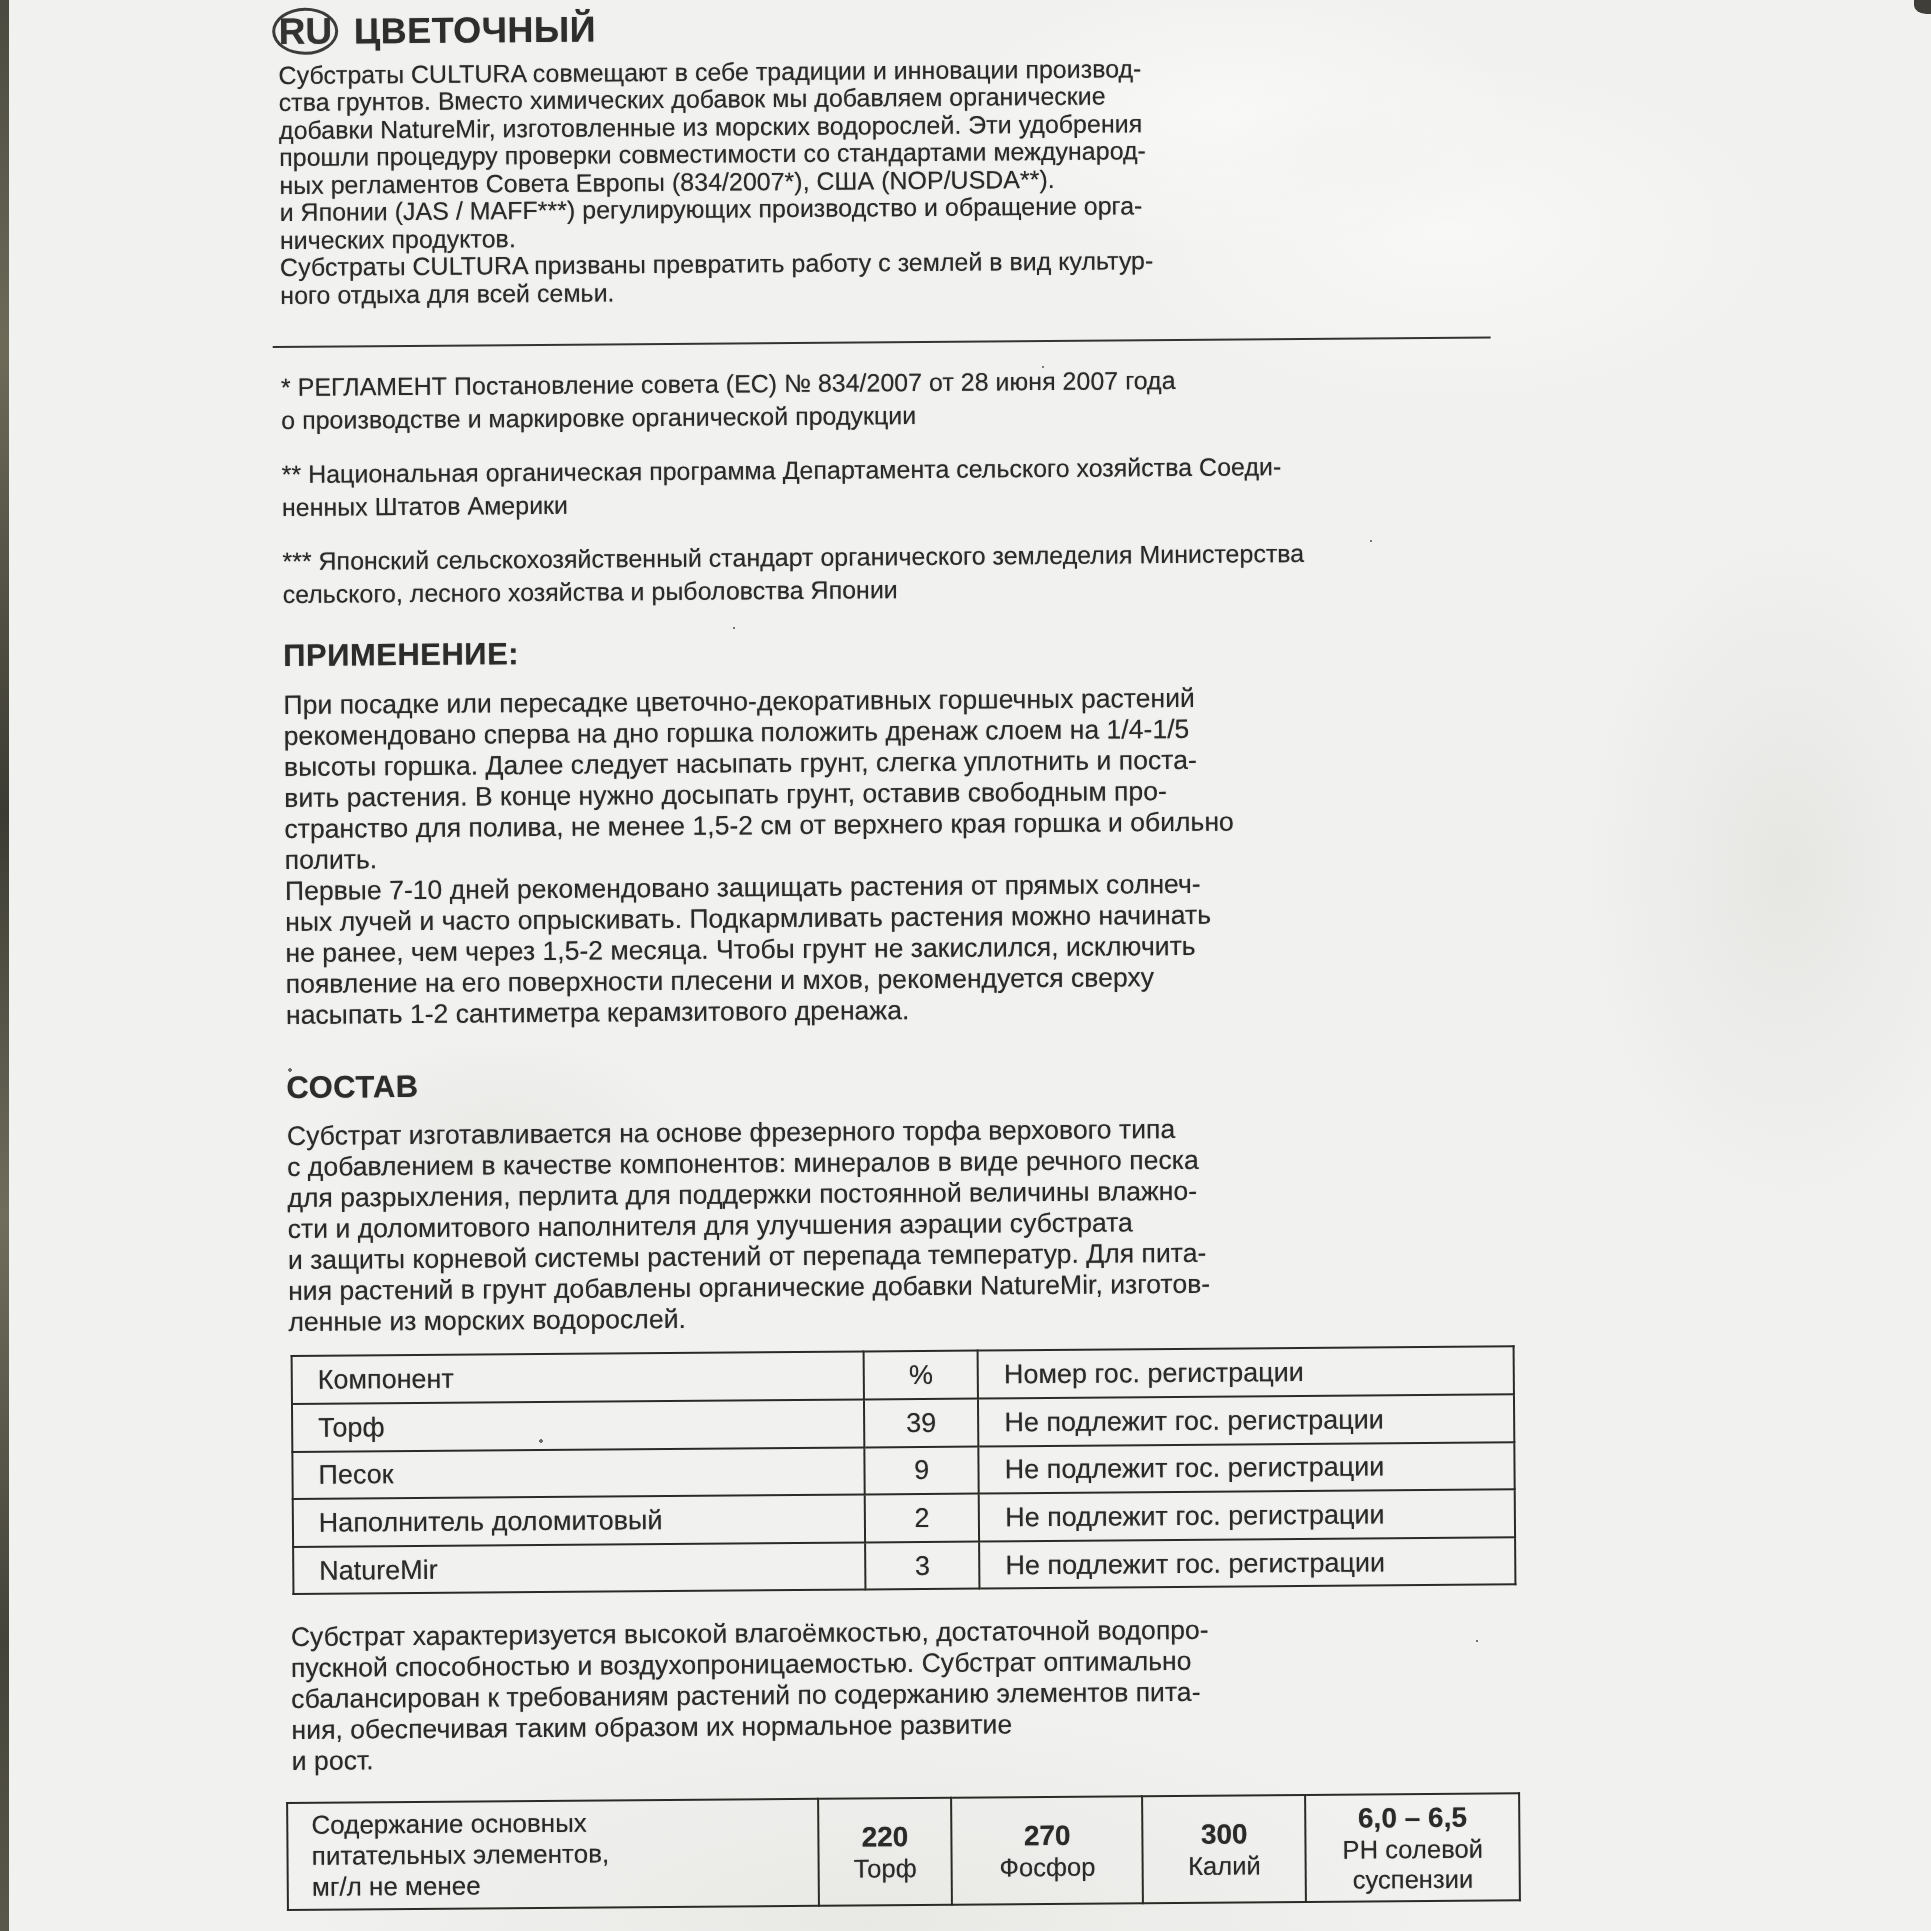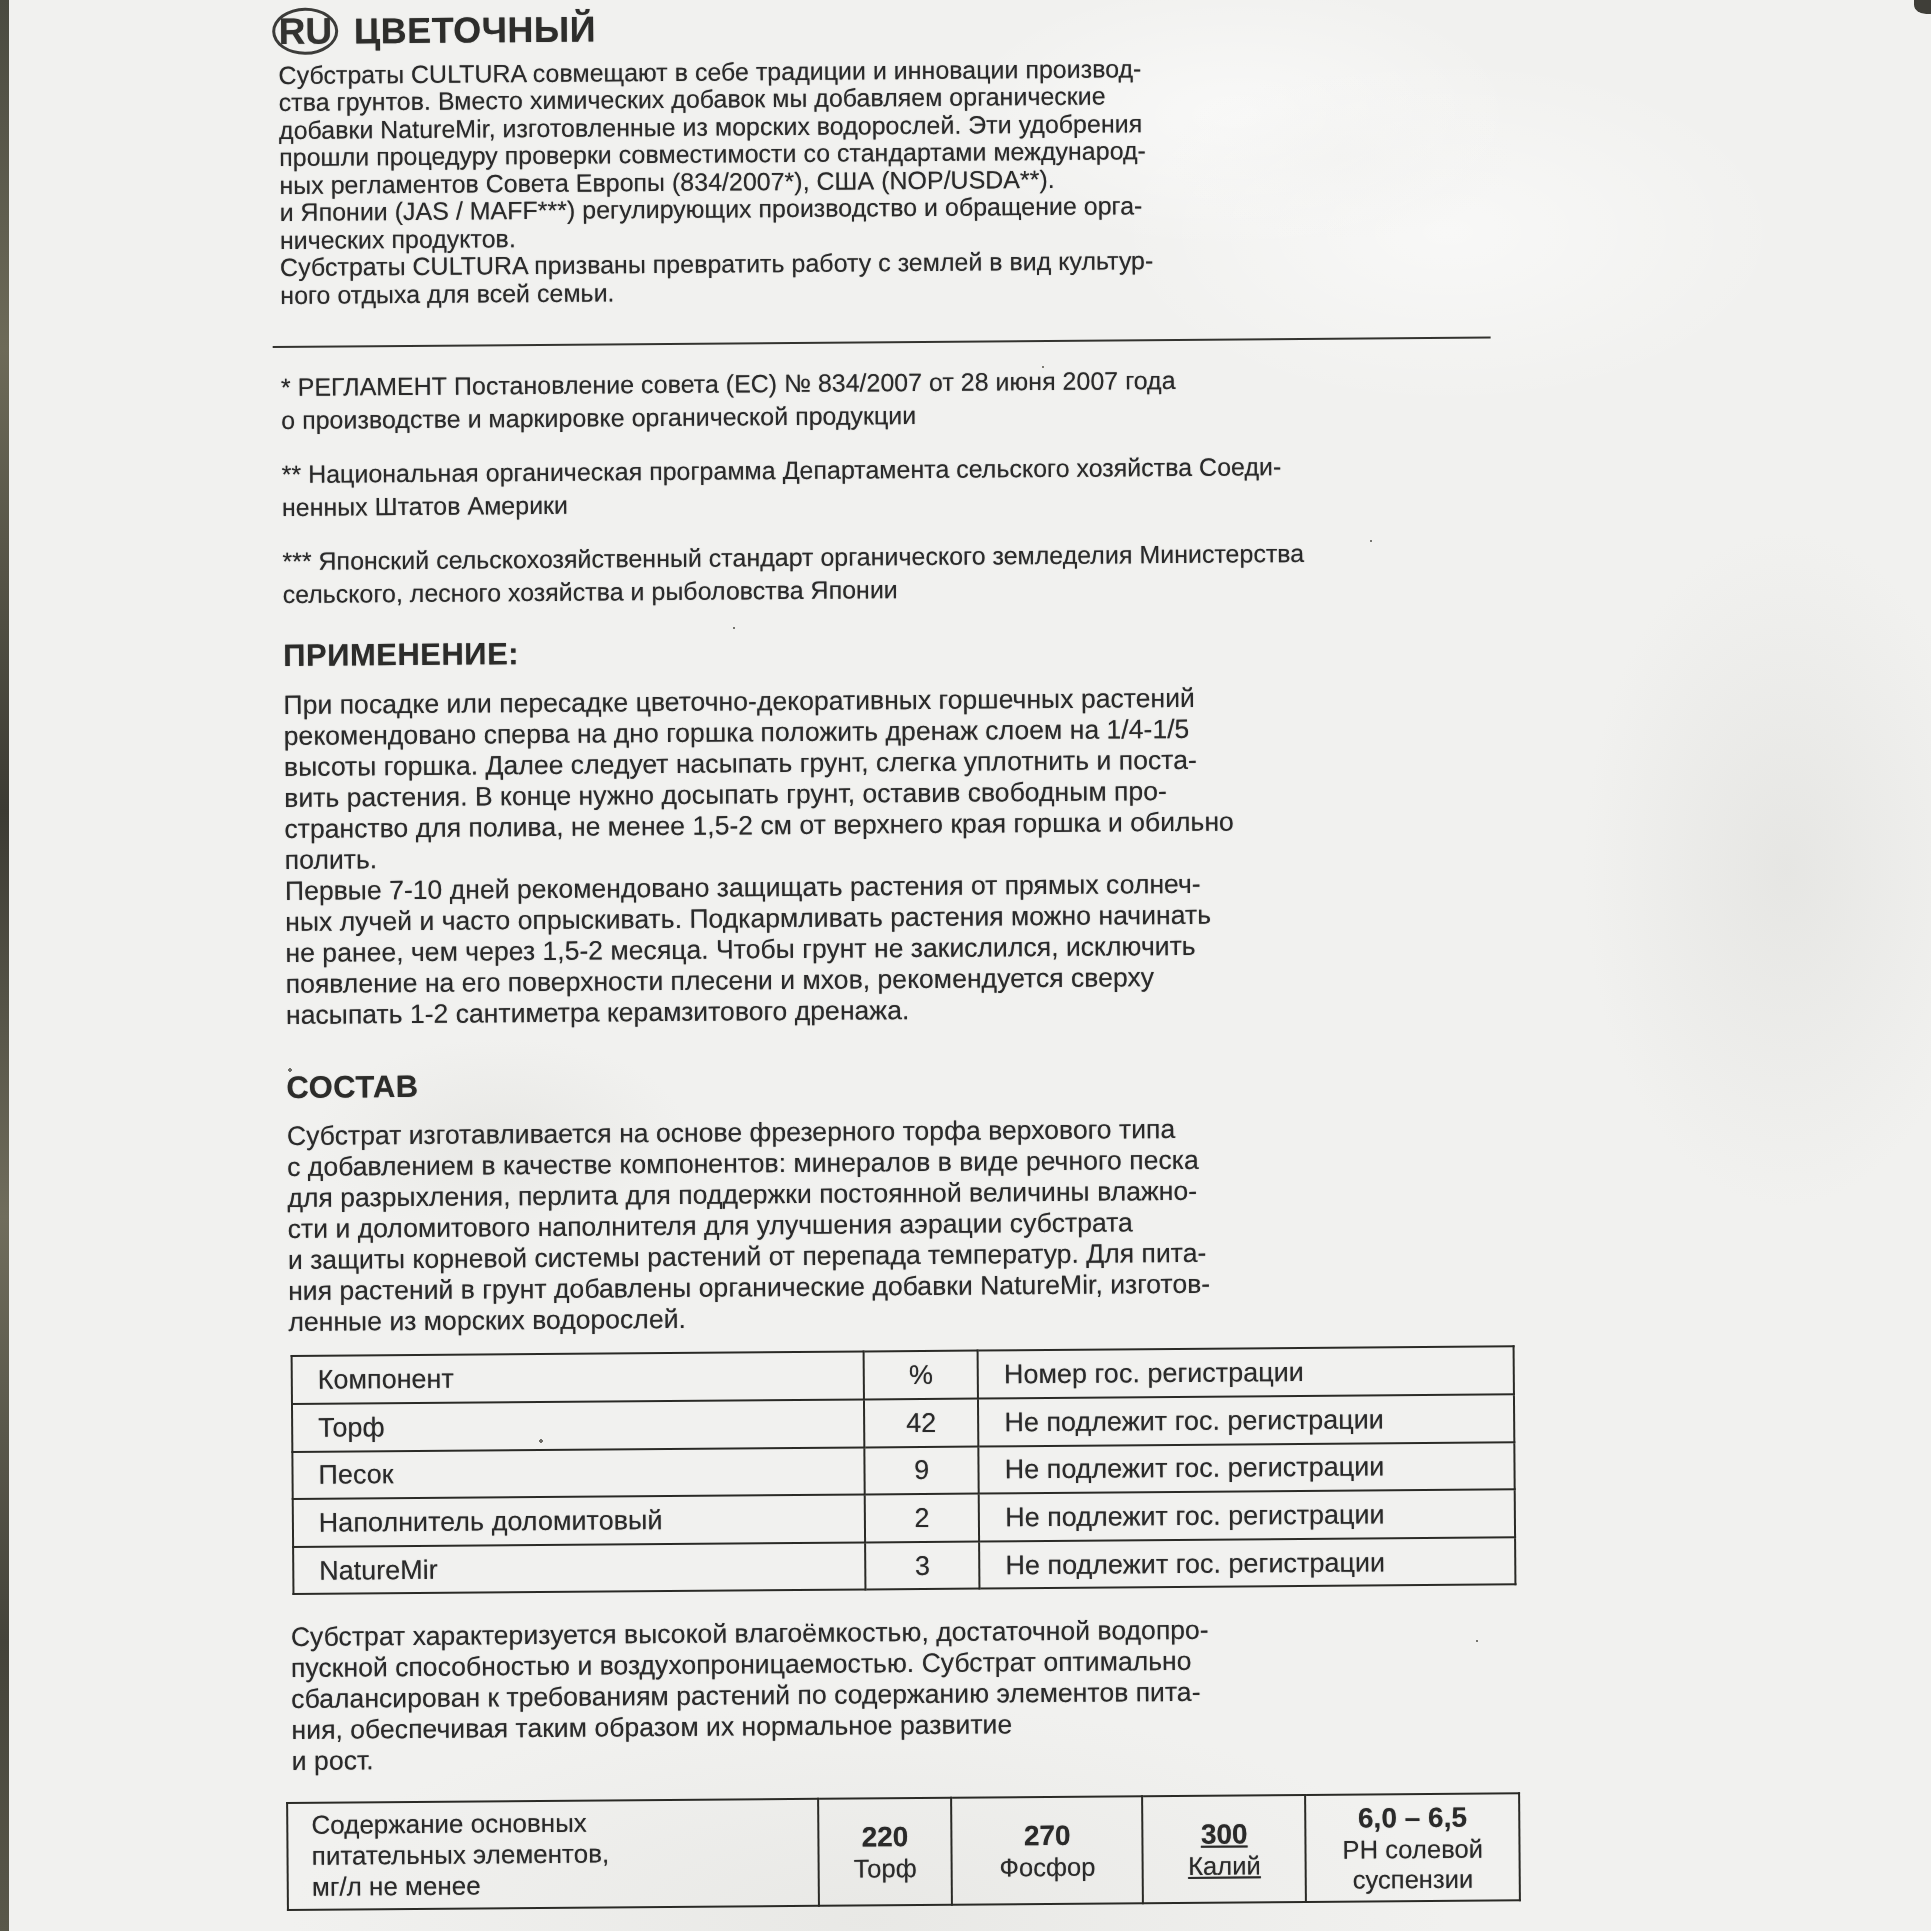--- a/index.html
+++ b/index.html
@@ -80,21 +80,21 @@
   table.nutr{
     border-collapse:collapse;margin:25px 0 0 -5.8px;width:1234px;table-layout:fixed;
   }
   table.nutr td{
     border:2.9px solid #2a2a26;vertical-align:middle;text-align:center;
     padding:5.8px 7.7px;line-height:30px;font-size:25.6px;
   }
   table.nutr td.lbl{width:44%;text-align:left;padding-left:23px;font-size:26px;white-space:pre-line;line-height:31px;}
   table.nutr td.n1{width:10.3%;}
   table.nutr td.n2{width:15.4%;}
-  table.nutr td.n3{width:12.9%;text-decoration:underline;}
+  table.nutr td.n3{width:12.9%;}
   table.nutr td.n4{width:17.4%;}
   .num{font-weight:bold;font-size:28px;line-height:32px;}
   .nname{white-space:pre-line;}
 </style>
 </head>
 <body>
 
 <div class="page">
   <div class="edge-strip-left"></div>
   <div class="corner-mark"></div>
@@ -153,21 +153,21 @@
 
     <table class="comp">
       <tbody>
         <tr>
           <td class="c1">Компонент</td>
           <td class="pct">%</td>
           <td class="c3">Номер гос. регистрации</td>
         </tr>
         <tr>
           <td class="c1">Торф</td>
-          <td class="pct">42</td>
+          <td class="pct">39</td>
           <td class="c3">Не подлежит гос. регистрации</td>
         </tr>
         <tr>
           <td class="c1">Песок</td>
           <td class="pct">9</td>
           <td class="c3">Не подлежит гос. регистрации</td>
         </tr>
         <tr>
           <td class="c1">Наполнитель доломитовый</td>
           <td class="pct">2</td>

